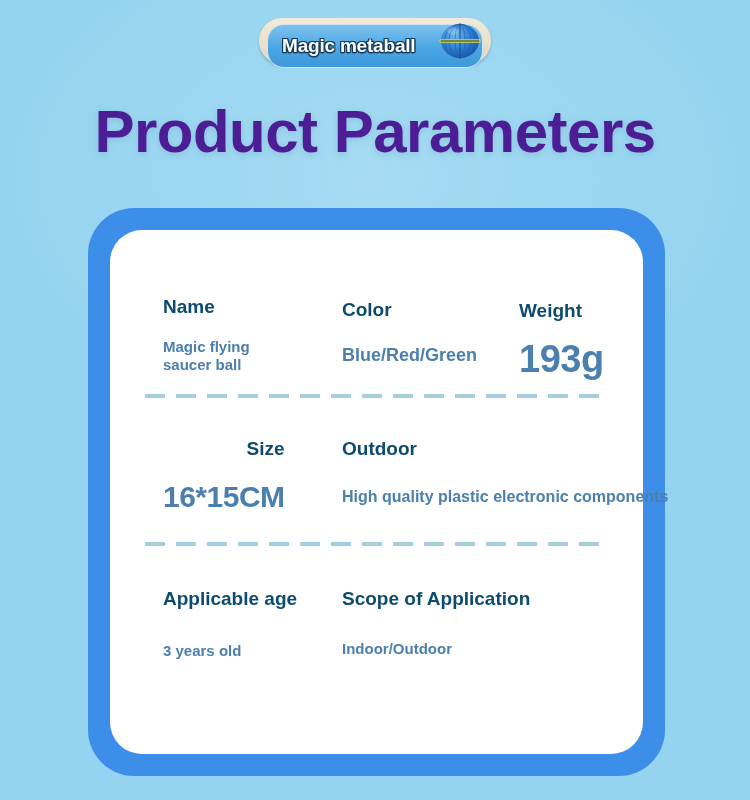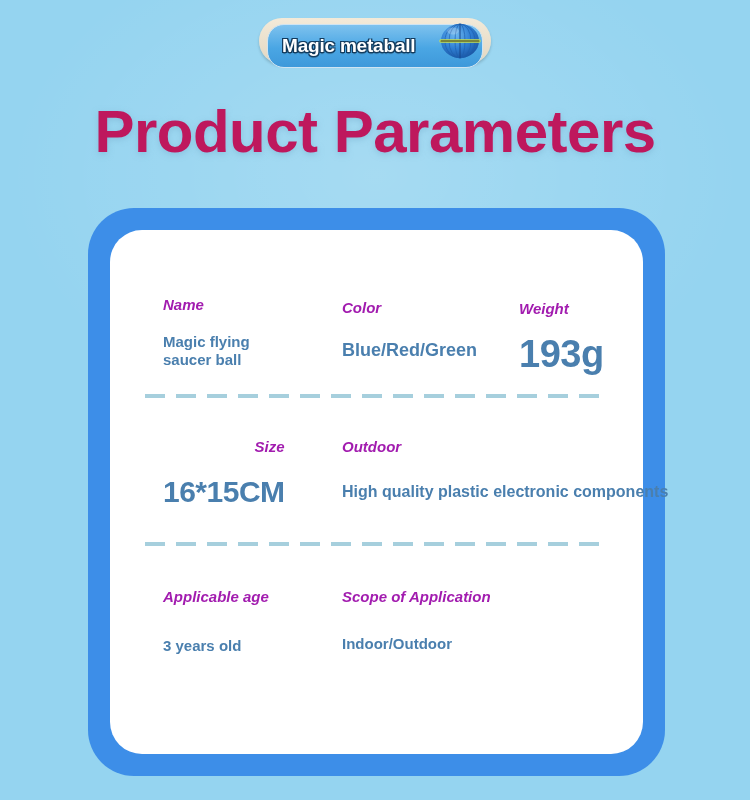--- a/index.html
+++ b/index.html
@@ -55,21 +55,21 @@
   }
 
   
   #page-title {
     position:absolute;
     left:0; top:97px;
     width:750px;
     text-align:center;
     font-size:60px;
     font-weight:bold;
-    color:#be185d;
+    color:#4c1d95;
     letter-spacing:-0.5px;
     text-shadow:0 2px 6px rgba(120,175,205,0.55);
   }
 
   
   #spec-frame {
     position:absolute;
     left:88px; top:208px;
     width:577px; height:568px;
     background:#3d8ee8;
@@ -90,25 +90,24 @@
     width:577px; height:568px;
   }
 
   .spec-row { position:absolute; left:0; width:100%; }
   #spec-row-1 { top:88px; }
   #spec-row-2 { top:230px; }
   #spec-row-3 { top:380px; }
 
   .spec-cell { position:absolute; }
   .spec-label {
-    font-size:15px;
-    font-weight:bold;
-    color:#a21caf;
+    font-size:19px;
+    font-weight:bold;
+    color:#0c4a6e;
     white-space:nowrap;
-    font-style:italic;
   }
   .spec-value {
     font-weight:bold;
     color:#4a7fae;
     white-space:nowrap;
   }
 
   
   #cell-name   { left:75px;  top:0; }
   #cell-color  { left:254px; top:3px; }

